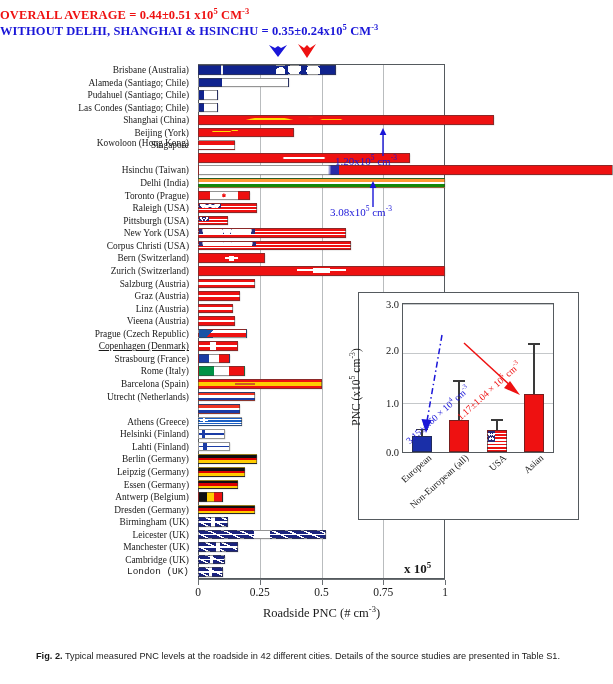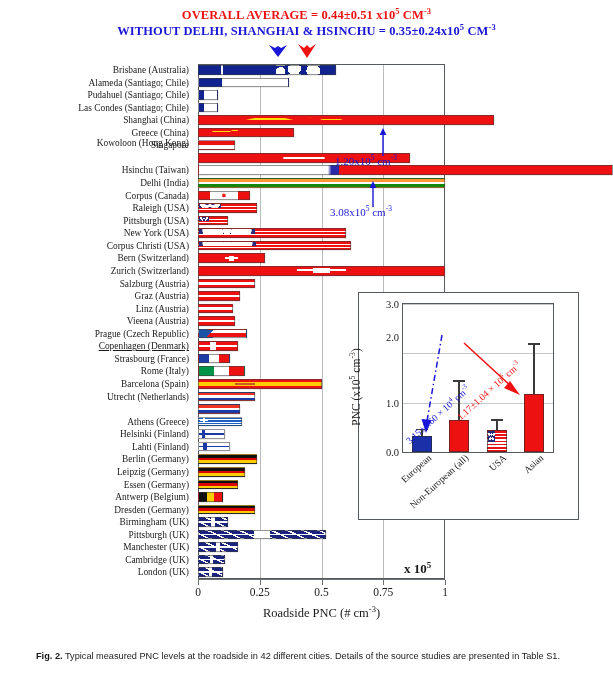--- a/index.html
+++ b/index.html
@@ -14,21 +14,20 @@
     font-family: "Liberation Serif", serif;
     color: #1a1a1a;
     overflow: hidden;
   }
 
   
   #header-block {
     position: absolute;
     left: 0; top: 8px;
     width: 613px;
-    text-align: center;
     line-height: 1.25;
   }
   .hdr-line {
     font-weight: bold;
     font-size: 12.5px;
     letter-spacing: .1px;
     white-space: nowrap;
   }
   .hdr-overall { color: #ee1111; }
   .hdr-without { color: #1a16d8; font-size: 12.5px; }
@@ -429,26 +428,26 @@
     <path d="M2 1 L11 15 L20 1 L14 5 L11 2 L8 5 Z" fill="#ee1111"></path>
   </svg>
 </div>
 
 <div id="ylabels">
     <div class="ylabel" style="top: 0px;">Brisbane (Australia)</div>
     <div class="ylabel" style="top: 12.561px;">Alameda (Santiago; Chile)</div>
     <div class="ylabel" style="top: 25.122px;">Pudahuel (Santiago; Chile)</div>
     <div class="ylabel" style="top: 37.6829px;">Las Condes (Santiago; Chile)</div>
     <div class="ylabel" style="top: 50.2439px;">Shanghai (China)</div>
-    <div class="ylabel" style="top: 62.8049px;">Greece (China)</div>
+    <div class="ylabel" style="top: 62.8049px;">Beijing (York)</div>
     <div class="ylabel" style="top: 75.3659px;">Singapore</div>
     <div class="ylabel" style="top: 73px;">Kowoloon (Hong Kong)</div>
     <div class="ylabel" style="top: 113.049px;">Delhi (India)</div>
     <div class="ylabel" style="top: 100.488px;">Hsinchu (Taiwan)</div>
-    <div class="ylabel" style="top: 125.61px;">Corpus (Canada)</div>
+    <div class="ylabel" style="top: 125.61px;">Toronto (Prague)</div>
     <div class="ylabel" style="top: 138.171px;">Raleigh (USA)</div>
     <div class="ylabel" style="top: 150.732px;">Pittsburgh (USA)</div>
     <div class="ylabel" style="top: 163.293px;">New York (USA)</div>
     <div class="ylabel" style="top: 175.854px;">Corpus Christi (USA)</div>
     <div class="ylabel" style="top: 188.415px;">Bern (Switzerland)</div>
     <div class="ylabel" style="top: 200.976px;">Zurich (Switzerland)</div>
     <div class="ylabel" style="top: 213.537px;">Salzburg (Austria)</div>
     <div class="ylabel" style="top: 226.098px;">Graz (Austria)</div>
     <div class="ylabel" style="top: 238.659px;">Linz (Austria)</div>
     <div class="ylabel" style="top: 251.22px;">Vieena (Austria)</div>
@@ -460,24 +459,24 @@
     <div class="ylabel" style="top: 326.585px;">Utrecht (Netherlands)</div>
     <div class="ylabel" style="top: 351.707px;">Athens (Greece)</div>
     <div class="ylabel" style="top: 364.268px;">Helsinki (Finland)</div>
     <div class="ylabel" style="top: 376.829px;">Lahti (Finland)</div>
     <div class="ylabel" style="top: 389.39px;">Berlin (Germany)</div>
     <div class="ylabel" style="top: 401.951px;">Leipzig (Germany)</div>
     <div class="ylabel" style="top: 414.512px;">Essen (Germany)</div>
     <div class="ylabel" style="top: 427.073px;">Antwerp (Belgium)</div>
     <div class="ylabel" style="top: 439.634px;">Dresden (Germany)</div>
     <div class="ylabel" style="top: 452.195px; margin-left: 8px;">Birmingham (UK)</div>
-    <div class="ylabel" style="top: 464.756px;">Pittsburgh (UK)</div>
+    <div class="ylabel" style="top: 464.756px;">Leicester (UK)</div>
     <div class="ylabel" style="top: 477.317px;">Manchester (UK)</div>
     <div class="ylabel" style="top: 489.878px;">Cambridge (UK)</div>
-    <div class="ylabel" style="top: 502.439px;">London (UK)</div>
+    <div class="ylabel" style="top: 502.439px; font-family: Liberation Mono, monospace;">London (UK)</div>
   </div>
 
 <div id="plot-frame">
   <div class="gridline" style="left:25%;"></div>
   <div class="gridline" style="left:50%;"></div>
   <div class="gridline" style="left:75%;"></div>
 </div>
 
 <div id="rows-layer">
     <div class="row" style="top: 0px;">
@@ -644,21 +643,21 @@
 
 <div id="inset">
   <div id="inset-ytitle">
     <span>PNC (x10</span><sup>5</sup><span> cm</span><sup>-3</sup><span>)</span>
   </div>
   <div id="inset-plot">
       <div class="inset-ytick" style="position: absolute; top: 148px;">0.0</div>
       <div class="inset-grid" style="top: 98.6667px;"></div>
       <div class="inset-ytick" style="position: absolute; top: 98.6667px;">1.0</div>
       <div class="inset-grid" style="top: 49.3333px;"></div>
-      <div class="inset-ytick" style="position: absolute; top: 33px;">2.0</div>
+      <div class="inset-ytick" style="position: absolute; top: 46px;">2.0</div>
       <div class="inset-grid" style="top: 0px;"></div>
       <div class="inset-ytick" style="position: absolute; top: 0px;">3.0</div>
       <div class="inset-bar ib-blue" title="European: 0.315 ± 0.16" style="left: 8.75px; width: 20px; height: 15.54px;"></div>
       <div class="err-line" style="left: 17.95px; top: 124.567px; height: 7.89333px;"></div>
       <div class="err-cap" style="left: 12.75px; top: 124.567px; width: 12px;"></div>
       <div class="inset-xtick" style="left: 22.75px;">European</div>
       <div class="inset-bar ib-red" title="Non-European (all): 0.65 ± 0.8" style="left: 46.25px; width: 20px; height: 32.0667px;"></div>
       <div class="err-line" style="left: 55.45px; top: 76.4667px; height: 39.4667px;"></div>
       <div class="err-cap" style="left: 50.25px; top: 76.4667px; width: 12px;"></div>
       <div class="inset-xtick" style="left: 60.25px;">Non-European (all)</div>

